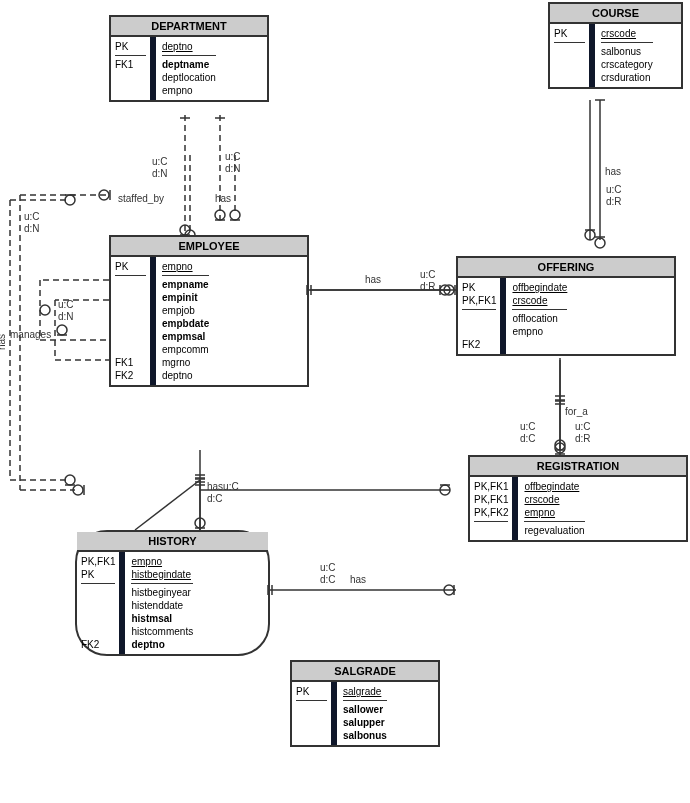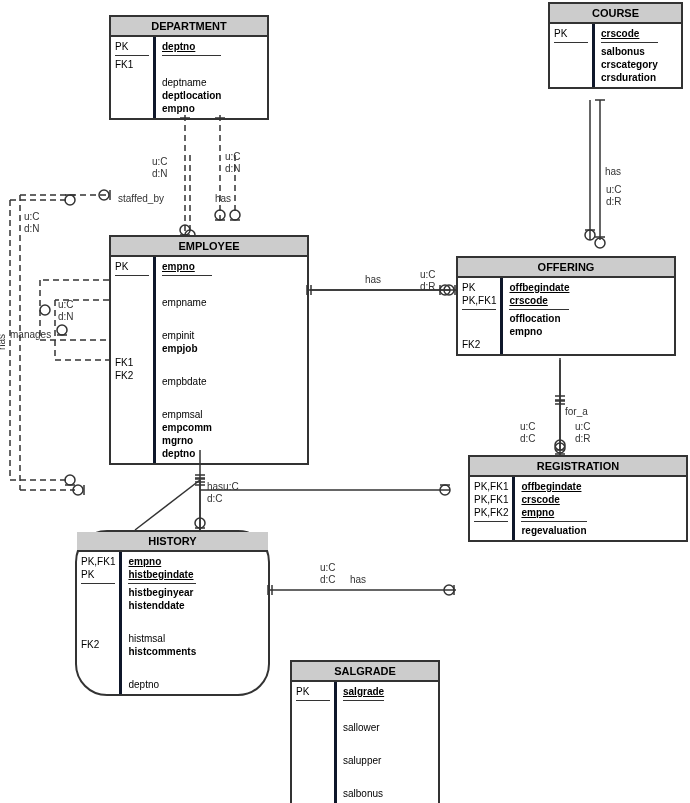--- a/index.html
+++ b/index.html
@@ -28,37 +28,36 @@
       text-align: center;
       font-weight: bold;
       padding: 3px 5px;
       border-bottom: 2px solid #333;
       font-size: 11px;
     }
     .entity-body {
       display: flex;
     }
     .col-keys {
-      border-right: 3px solid #0f172a;
+      border-right: 6px solid #0f172a;
       padding: 3px 4px;
       font-size: 10px;
       white-space: nowrap;
       min-width: 45px;
     }
     .col-attrs {
       padding: 3px 6px;
       font-size: 10px;
     }
     .attr-row {
       padding: 1px 0;
       white-space: nowrap;
-      font-weight: bold;
     }
     .underline { text-decoration: underline; }
-    .bold { font-weight: normal; margin-top: 20px; }
+    .bold { font-weight: bold; }
     .key-label {
       padding: 1px 0;
       white-space: nowrap;
       font-size: 10px;
     }
     .divider {
       border-top: 1px solid #333;
       margin: 2px 0;
     }
     

